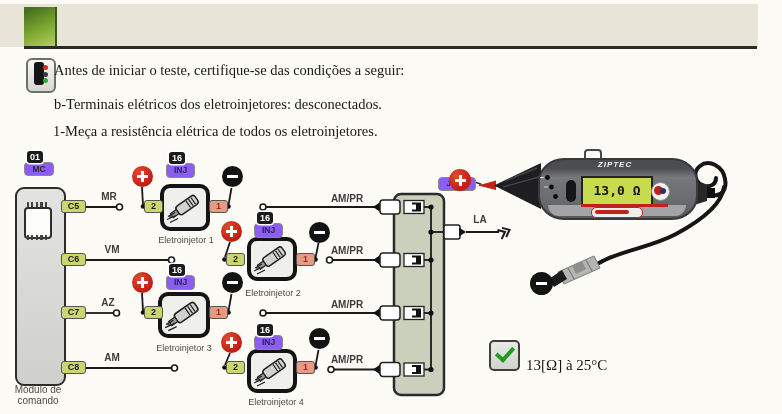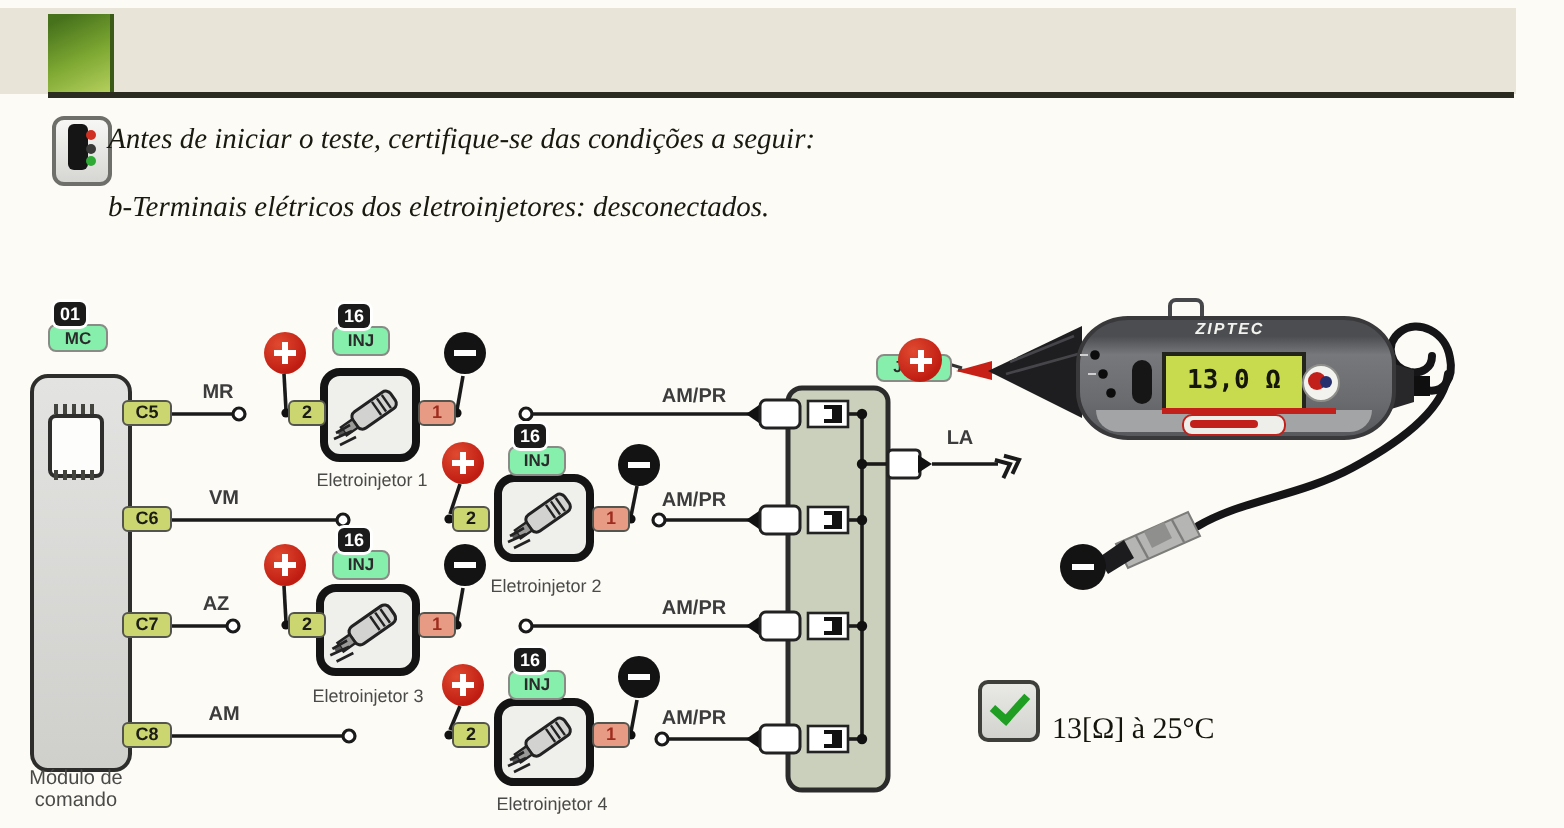--- a/index.html
+++ b/index.html
@@ -8,34 +8,34 @@
   .abs{position:absolute;}
   
   .band{left:0;top:4px;width:758px;height:43px;background:#e8e4d7;}
   .gsq{left:24px;top:7px;width:31px;height:40px;
        background:linear-gradient(155deg,#47721c 10%,#7da832 55%,#b7d05e 100%);
        border-right:2px solid #3c5a17;border-bottom:2px solid #2f4d12;}
   .title{left:66px;top:26px;font-size:15px;font-weight:bold;font-style:italic;color:#17170f;
          letter-spacing:.2px;}
   .rule{left:24px;top:46px;width:733px;height:2.5px;background:#2b2b22;}
   
-  .serif{font-family:"Liberation Serif",serif;color:#19190f;font-style:italic;}
+  .serif{font-family:"Liberation Serif",serif;color:#19190f;}
   .ntext{font-size:14.5px;}
   
   .tl{left:26px;top:58px;width:26px;height:31px;background:linear-gradient(#f7f7f5,#d6d6d3);
       border:2px solid #6e6e6a;border-radius:6px;}
   .tl .pill{position:absolute;left:6px;top:2px;width:10px;height:23px;background:#151515;border-radius:3px;}
   .tl .d{position:absolute;left:8.5px;width:5px;height:5px;border-radius:50%;}
   
   .lab{font-size:10px;font-weight:600;color:#3c3c3c;text-align:center;}
   .cap{font-size:9px;color:#4a4a48;text-align:center;}
   
   .tagb{background:#1b1b1b;color:#fff;font-size:9px;font-weight:bold;text-align:center;
         line-height:12px;width:16px;height:12px;border-radius:3px;box-shadow:0 0 0 1.5px #fff;z-index:4;}
-  .tagw{background:#86efac;border:1.5px solid #8a8a86;border-radius:4px;font-size:8.5px;font-weight:bold;
+  .tagw{background:#8b5cf6;border:1.5px solid #8a8a86;border-radius:4px;font-size:8.5px;font-weight:bold;
         color:#2b2b2b;text-align:center;z-index:3;}
   
   .module{left:15px;top:187px;width:47px;height:195px;border:2.5px solid #2d2d2b;border-radius:9px;
           background:linear-gradient(180deg,#e3e3e1,#cfcfcc);}
   .chip{left:24px;top:202px;width:28px;height:42px;}
   .chip .pins{position:absolute;left:3px;width:22px;height:5px;
         background:repeating-linear-gradient(90deg,#44443f 0 2px,transparent 2px 4.5px);}
   .chip .bdy{position:absolute;left:0;top:5px;width:24px;height:28px;background:#fdfdfb;
         border:2px solid #2e2e2c;border-radius:4px;}
   .pin{font-size:9px;font-weight:bold;text-align:center;border:1.5px solid #55554f;border-radius:3px;
@@ -91,20 +91,21 @@
 
   <div class="abs tl">
     <div class="pill">
         <div class="d" style="top:3px;background:#d03022;position:absolute;"></div>
       <div class="d" style="top:9.5px;background:#3a3a38;position:absolute;"></div>
       <div class="d" style="top:16px;background:#2faa35;position:absolute;"></div>
       </div>
   </div>
   <div class="abs serif ntext" style="left:54px;top:62px;">Antes de iniciar o teste, certifique-se das condições a seguir:</div>
   <div class="abs serif ntext" style="left:54px;top:96px;">b-Terminais elétricos dos eletroinjetores: desconectados.</div>
+  <div class="abs serif ntext" style="left:53px;top:123px;">1-Meça a resistência elétrica de todos os eletroinjetores.</div>
 
   <svg class="abs" style="left:0;top:0;z-index:1;" width="782" height="414" viewBox="0 0 782 414">
     <g stroke="#1a1a1a" stroke-width="1.8" fill="none">
 
       <line x1="83" y1="207" x2="116" y2="207"></line>
         <line x1="83" y1="260" x2="168" y2="260"></line>
       <line x1="83" y1="313" x2="113" y2="313"></line>
         <line x1="83" y1="368" x2="171" y2="368"></line>
 
       <line x1="142" y1="187" x2="143" y2="205"></line>

